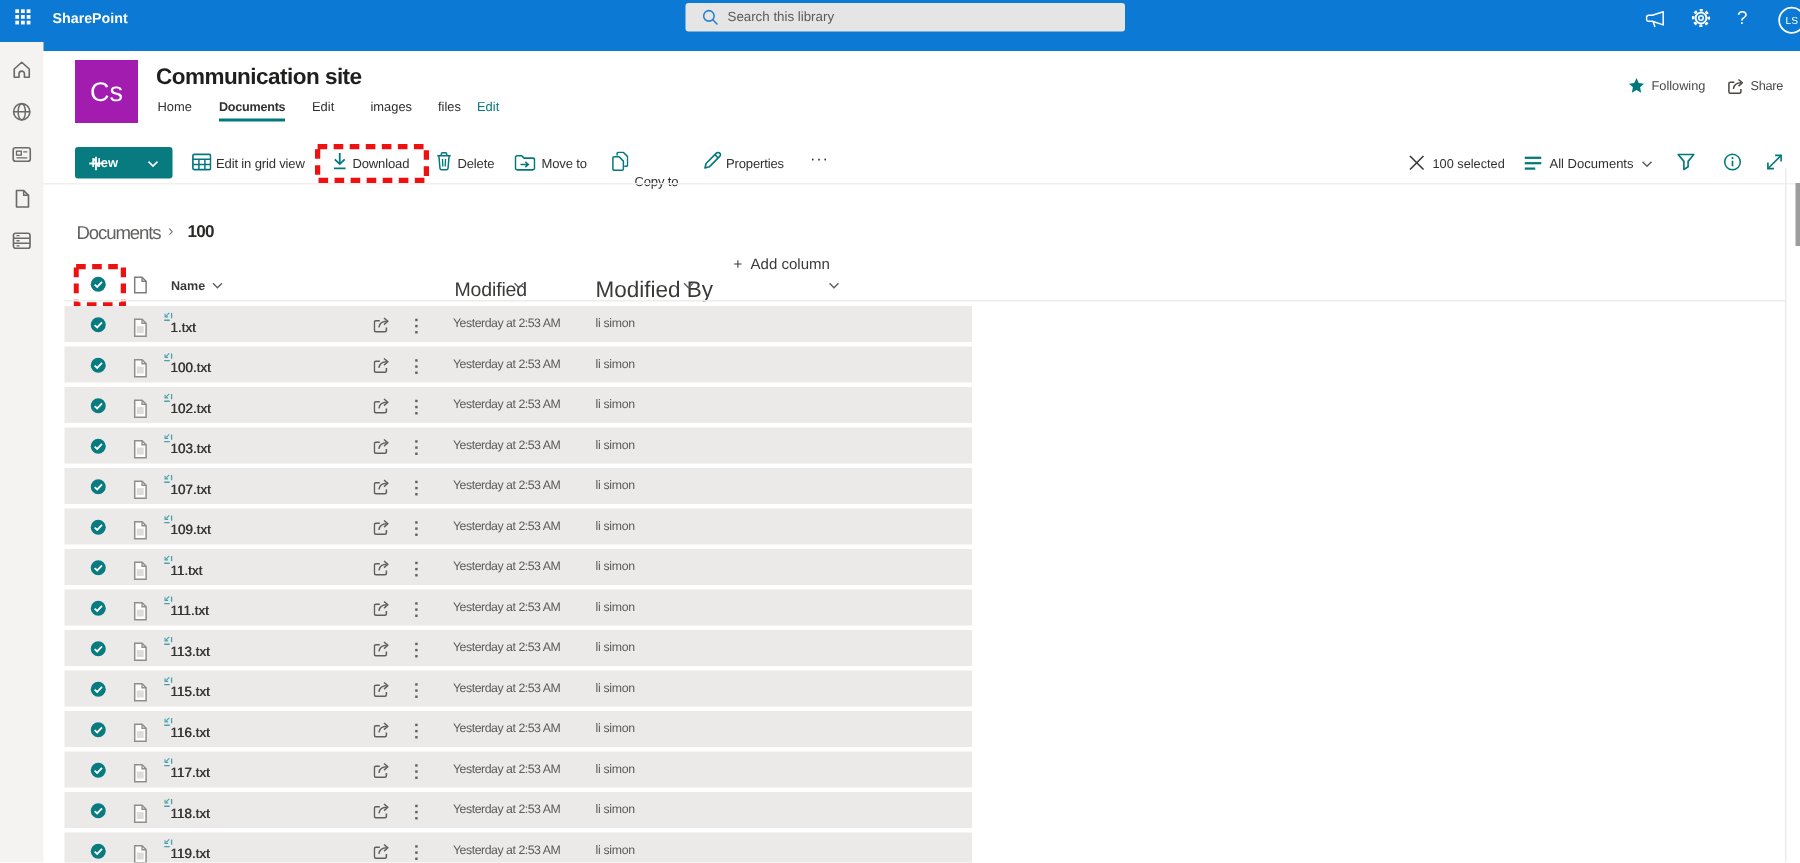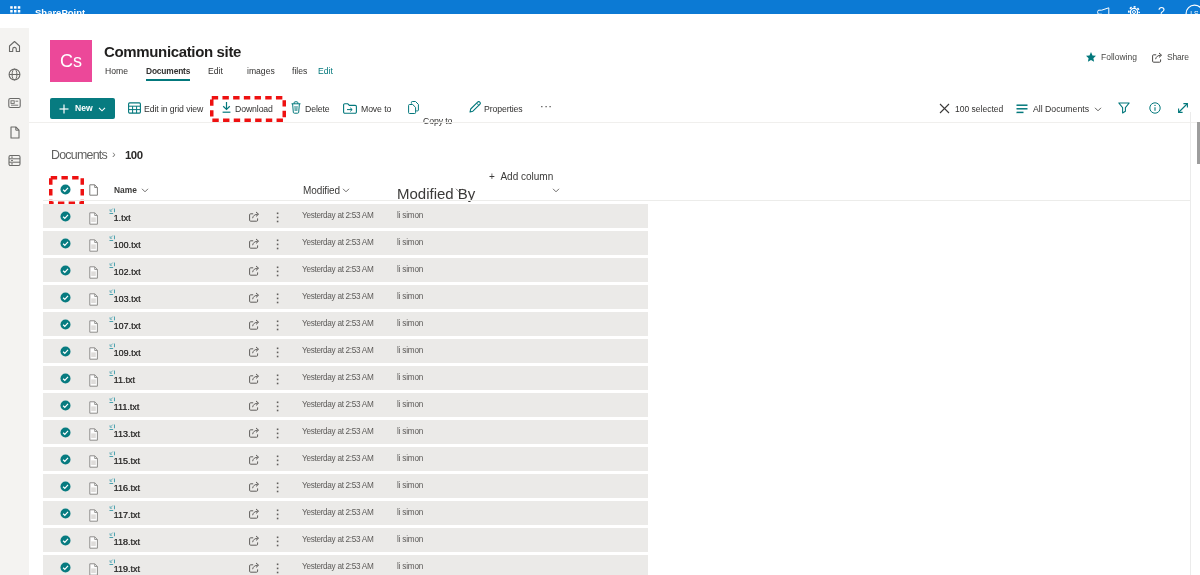--- a/index.html
+++ b/index.html
@@ -4,35 +4,42 @@
 *{margin:0;padding:0;box-sizing:border-box}
 html,body{width:1200px;height:575px;overflow:hidden}
 body{font-family:"Liberation Sans",sans-serif;background:#fff;position:relative;
 -webkit-font-smoothing:antialiased}
 .a{position:absolute}
 svg{display:block}
 .cmdlbl{font-size:8.7px;color:#323130;white-space:nowrap;letter-spacing:-0.1px}
 </style></head>
 <body>
 
-<div class="a" style="left:0;top:0;width:1200px;height:14px;background:#0c7ad4">
+<div class="a" style="left:0;top:0;width:1200px;height:34px;background:#0c7ad4">
   <svg class="a" style="left:9.7px;top:5.6px" width="11" height="11" viewBox="0 0 11 11">
     <g fill="#fff">
       <rect x="0.2" y="0.2" width="2.5" height="2.5"></rect>
         <rect x="4" y="0.2" width="2.5" height="2.5"></rect>
         <rect x="7.8" y="0.2" width="2.5" height="2.5"></rect>
       <rect x="0.2" y="4" width="2.5" height="2.5"></rect>
         <rect x="4" y="4" width="2.5" height="2.5"></rect>
         <rect x="7.8" y="4" width="2.5" height="2.5"></rect>
       <rect x="0.2" y="7.8" width="2.5" height="2.5"></rect>
         <rect x="4" y="7.8" width="2.5" height="2.5"></rect>
         <rect x="7.8" y="7.8" width="2.5" height="2.5"></rect>
     </g>
   </svg>
   <div class="a" style="left:35px;top:0;height:26px;line-height:26px;color:#fff;font-size:9.5px;font-weight:bold">SharePoint</div>
+  <div class="a" style="left:457px;top:2px;width:293px;height:19px;background:#e5e5e5;border-radius:2px">
+    <svg class="a" style="left:11px;top:4px" width="11" height="11" viewBox="0 0 11 11">
+      <circle cx="4.6" cy="4.6" r="3.5" fill="none" stroke="#2b80cf" stroke-width="1.05"></circle>
+      <line x1="7.2" y1="7.2" x2="10" y2="10" stroke="#2b80cf" stroke-width="1.05" stroke-linecap="round"></line>
+    </svg>
+    <div class="a" style="left:28px;top:0;height:19px;line-height:19px;color:#5a5a5a;font-size:8.9px">Search this library</div>
+  </div>
   <svg class="a" style="left:1097px;top:7px" width="13" height="12" viewBox="0 0 13 12">
     <path d="M11.8 0.8 L4.6 3.2 H2 a1.3 1.3 0 0 0 -1.3 1.3 v1.4 a1.3 1.3 0 0 0 1.3 1.3 h2.6 l7.2 2.4 z" fill="none" stroke="#fff" stroke-width="1" stroke-linejoin="round"></path>
     <path d="M5.2 7.6 l1 3" stroke="#fff" stroke-width="1" stroke-linecap="round" fill="none"></path>
   </svg>
   <svg class="a" style="left:1127px;top:5px" width="14" height="14" viewBox="0 0 14 14">
     <circle cx="7" cy="7" r="3.6" fill="none" stroke="#fff" stroke-width="1.3"></circle>
     <circle cx="7" cy="7" r="5.2" fill="none" stroke="#fff" stroke-width="1.7" stroke-dasharray="2.05 2.03" stroke-dashoffset="1"></circle>
     <circle cx="7" cy="7" r="1.5" fill="none" stroke="#fff" stroke-width="1"></circle>
   </svg>
   <div class="a" style="left:1158px;top:0;height:26px;line-height:25px;color:#fff;font-size:12.5px">?</div>
@@ -63,21 +70,21 @@
 </svg>
 <svg class="a" style="left:8px;top:154px" width="13" height="13" viewBox="0 0 13 13">
   <rect x="1" y="1.5" width="11" height="10" rx="1.4" fill="none" stroke="#6a6a68" stroke-width="1.1"></rect>
   <line x1="1" y1="4.8" x2="12" y2="4.8" stroke="#6a6a68" stroke-width="1"></line>
   <line x1="1" y1="8.2" x2="12" y2="8.2" stroke="#6a6a68" stroke-width="1"></line>
   <line x1="3" y1="3.1" x2="5" y2="3.1" stroke="#6a6a68" stroke-width="0.9"></line>
   <line x1="3" y1="6.5" x2="5" y2="6.5" stroke="#6a6a68" stroke-width="0.9"></line>
   <line x1="3" y1="9.9" x2="5" y2="9.9" stroke="#6a6a68" stroke-width="0.9"></line>
 </svg>
 
-<div class="a" style="left:50px;top:40px;width:42px;height:42px;background:#ec4899;color:#fff;
+<div class="a" style="left:50px;top:40px;width:42px;height:42px;background:#a21caf;color:#fff;
      font-size:18px;text-align:center;line-height:42px">Cs</div>
 <div class="a" style="left:104px;top:43px;font-size:15px;font-weight:bold;color:#201f1e;letter-spacing:-0.35px">Communication site</div>
 <div class="a" style="left:105px;top:66px;font-size:8.6px;color:#323130">Home</div>
 <div class="a" style="left:146px;top:66px;font-size:8.4px;font-weight:bold;color:#323130;letter-spacing:-0.15px">Documents</div>
 <div class="a" style="left:146px;top:79px;width:44px;height:2px;background:#03787c"></div>
 <div class="a" style="left:208px;top:66px;font-size:8.6px;color:#323130">Edit</div>
 <div class="a" style="left:247px;top:66px;font-size:8.6px;color:#323130">images</div>
 <div class="a" style="left:292px;top:66px;font-size:8.6px;color:#323130">files</div>
 <div class="a" style="left:318px;top:66px;font-size:8.6px;color:#03787c">Edit</div>
 <svg class="a" style="left:1086px;top:52px" width="10" height="10" viewBox="0 0 10 10">
@@ -89,21 +96,21 @@
   <path d="M3.6 7.2 C4 4.8 6 3.2 8.8 3.2" fill="none" stroke="#484644" stroke-width="1"></path>
   <path d="M7 1 L9.6 3.2 L7 5.4" fill="none" stroke="#484644" stroke-width="1" stroke-linejoin="round"></path>
 </svg>
 <div class="a" style="left:1167px;top:52px;font-size:8.5px;color:#494947;letter-spacing:-0.2px">Share</div>
 
 <div class="a" style="left:50px;top:98px;width:65px;height:21px;background:#077b80;border-radius:2px;color:#fff">
   <svg class="a" style="left:9px;top:5.5px" width="10" height="10" viewBox="0 0 10 10">
     <line x1="5" y1="0.5" x2="5" y2="9.5" stroke="#fff" stroke-width="1.2"></line>
       <line x1="0.5" y1="5" x2="9.5" y2="5" stroke="#fff" stroke-width="1.2"></line>
   </svg>
-  <div class="a" style="left:25px;top:0;line-height:21px;font-size:8.6px;font-weight:bold">New</div>
+  <div class="a" style="left:11px;top:0;line-height:21px;font-size:8.6px;font-weight:bold">New</div>
   <svg class="a" style="left:48px;top:8.5px" width="8" height="5" viewBox="0 0 8 5">
     <path d="M1 0.8 L4 3.8 L7 0.8" fill="none" stroke="#fff" stroke-width="1.1"></path>
   </svg>
 </div>
 
 <svg class="a" style="left:128px;top:102px" width="13" height="12" viewBox="0 0 13 12">
   <rect x="0.6" y="0.9" width="11.8" height="10.2" rx="1" fill="none" stroke="#03787c" stroke-width="1.1"></rect>
   <line x1="0.6" y1="4.2" x2="12.4" y2="4.2" stroke="#03787c" stroke-width="1"></line>
   <line x1="0.6" y1="7.6" x2="12.4" y2="7.6" stroke="#03787c" stroke-width="1"></line>
   <line x1="4.6" y1="4.2" x2="4.6" y2="11.1" stroke="#03787c" stroke-width="1"></line>
@@ -196,21 +203,21 @@
   <path d="M3.1 5.7 L4.8 7.3 L8 3.9" fill="none" stroke="#fff" stroke-width="1.2"></path>
 </svg>
 <svg class="a" style="left:88px;top:183.5px" width="11" height="12" viewBox="0 0 11 12">
   <path d="M1.8 0.8 h4.9 L9.4 3.5 V11.2 H1.8 z" fill="none" stroke="#7e7d7b" stroke-width="1"></path>
   <path d="M6.7 0.8 v2.7 h2.7" fill="none" stroke="#7e7d7b" stroke-width="0.9"></path>
 </svg>
 <div class="a" style="left:114px;top:184.5px;font-size:8.4px;font-weight:bold;color:#3b3a39">Name</div>
 <svg class="a" style="left:141px;top:187.5px" width="8" height="5" viewBox="0 0 8 5">
   <path d="M1 0.8 L4 3.8 L7 0.8" fill="none" stroke="#605e5c" stroke-width="0.9"></path>
 </svg>
-<div class="a" style="left:303px;top:184.5px;font-size:10px;color:#3b3a39;letter-spacing:-0.1px">Modified</div>
+<div class="a" style="left:303px;top:184.5px;font-size:13px;color:#3b3a39;letter-spacing:-0.1px">Modified</div>
 <svg class="a" style="left:342px;top:187.5px" width="8" height="5" viewBox="0 0 8 5">
   <path d="M1 0.8 L4 3.8 L7 0.8" fill="none" stroke="#605e5c" stroke-width="0.9"></path>
 </svg>
 <div class="a" style="left:397px;top:184.5px;font-size:15px;color:#3b3a39">Modified By</div>
 <svg class="a" style="left:455px;top:187.5px" width="8" height="5" viewBox="0 0 8 5">
   <path d="M1 0.8 L4 3.8 L7 0.8" fill="none" stroke="#605e5c" stroke-width="0.9"></path>
 </svg>
 <div class="a" style="left:489px;top:171px;font-size:10px;color:#3b3a39">+&nbsp;&nbsp;Add column</div>
 <svg class="a" style="left:552px;top:187.5px" width="8" height="5" viewBox="0 0 8 5">
   <path d="M1 0.8 L4 3.8 L7 0.8" fill="none" stroke="#605e5c" stroke-width="0.9"></path>

